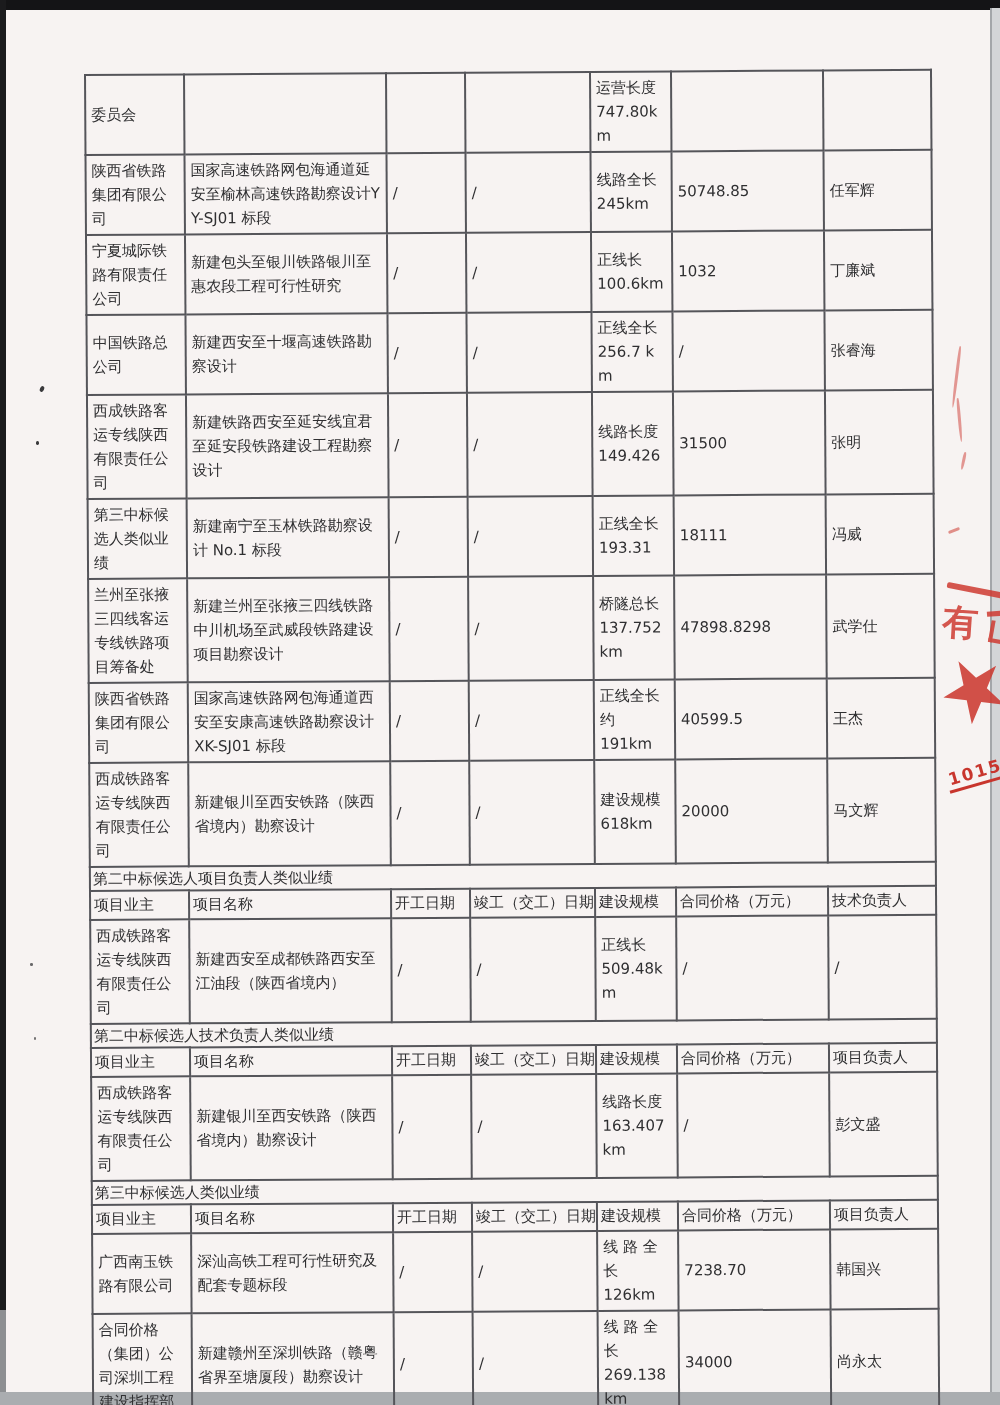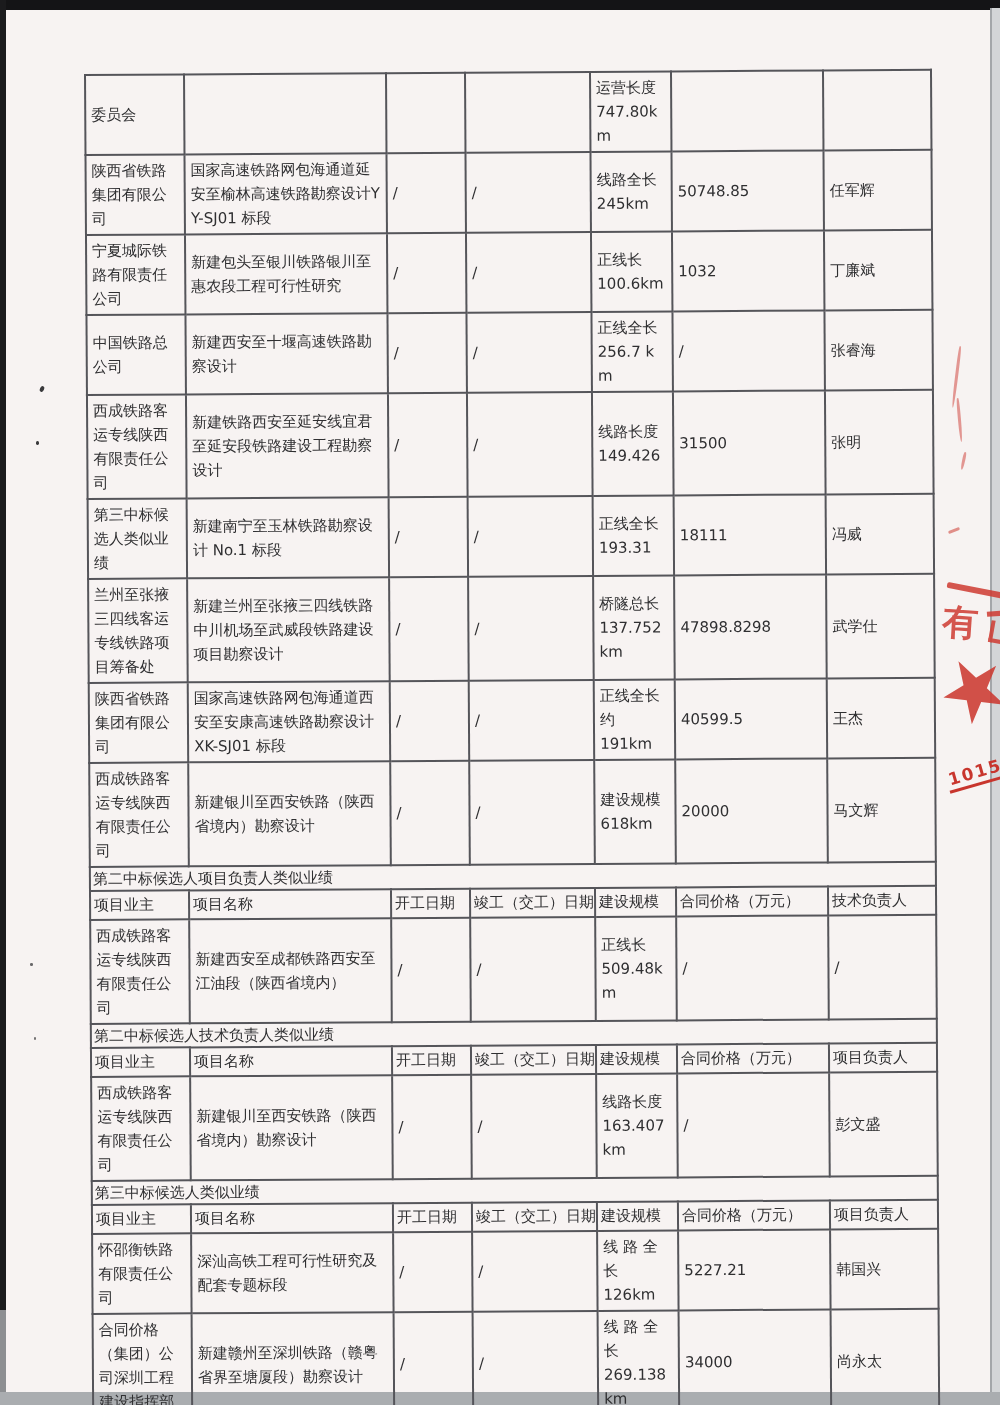--- a/index.html
+++ b/index.html
@@ -227,27 +227,27 @@
           <tr class="header-row">
             <td class="c-owner">项目业主</td>
             <td class="c-project">项目名称</td>
             <td class="c-start">开工日期</td>
             <td class="c-completion">竣工（交工）日期</td>
             <td class="c-scale">建设规模</td>
             <td class="c-price">合同价格（万元）</td>
             <td class="c-leader">项目负责人</td>
           </tr>
           <tr class="data-row">
-            <td class="c-owner">怀邵衡铁路有限责任公司</td>
+            <td class="c-owner">广西南玉铁路有限公司</td>
             <td class="c-project">深汕高铁工程可行性研究及配套专题标段</td>
             <td class="c-start">/</td>
             <td class="c-completion">/</td>
             <td class="c-scale">线 路 全 长
 126km</td>
-            <td class="c-price">5227.21</td>
+            <td class="c-price">7238.70</td>
             <td class="c-leader">韩国兴</td>
           </tr>
           <tr class="data-row">
             <td class="c-owner">合同价格（集团）公司深圳工程建设指挥部</td>
             <td class="c-project">新建赣州至深圳铁路（赣粤省界至塘厦段）勘察设计</td>
             <td class="c-start">/</td>
             <td class="c-completion">/</td>
             <td class="c-scale">线 路 全 长
 269.138km</td>
             <td class="c-price">34000</td>

